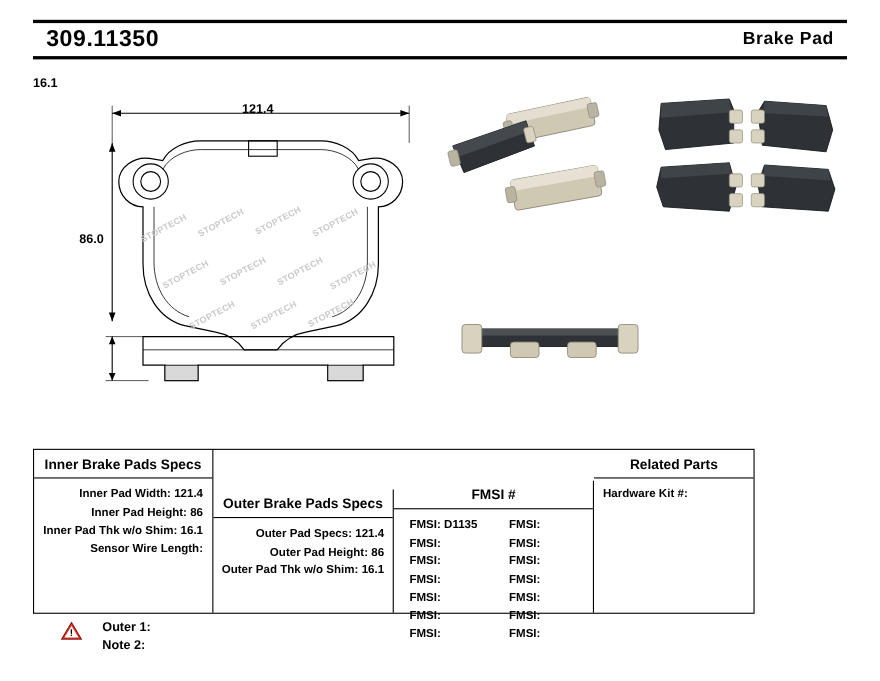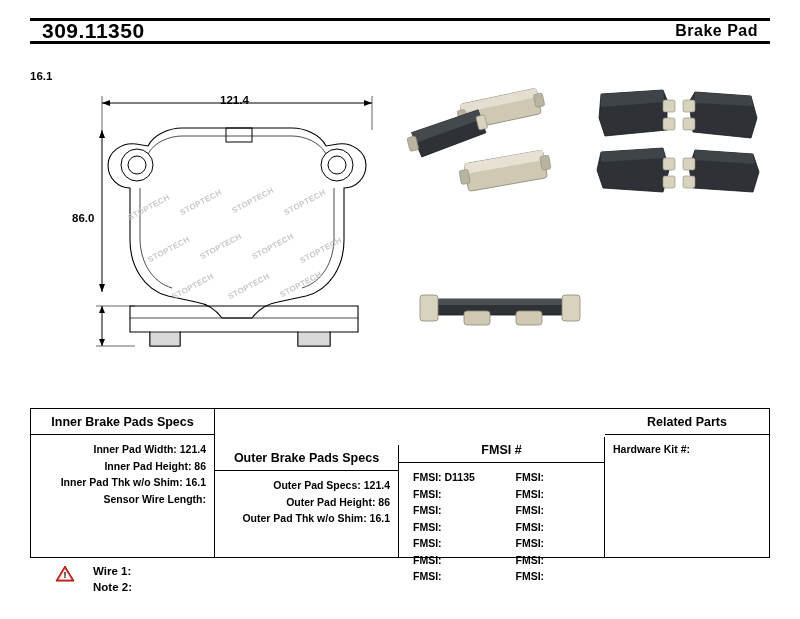--- a/index.html
+++ b/index.html
@@ -15,21 +15,21 @@
     position: relative;
     overflow: hidden;
   }
 
   
   .header {
     position: absolute;
     left: 30px;
     top: 18px;
     width: 740px;
-    height: 26px;
+    height: 36px;
     border-top: 3px solid #000;
     border-bottom: 3px solid #000;
     display: flex;
     align-items: center;
     justify-content: space-between;
     box-sizing: border-box;
   }
   .part-number {
     font-size: 21px;
     font-weight: bold;
@@ -77,21 +77,21 @@
     transform: rotate(-28deg);
     letter-spacing: 0.3px;
     user-select: none;
   }
 
   
   .spec-tables {
     position: absolute;
     left: 30px;
     top: 408px;
-    width: 740px;
+    width: 656px;
     height: 150px;
     border: 1.5px solid #000;
     box-sizing: border-box;
     display: flex;
   }
   .spec-col {
     box-sizing: border-box;
     border-right: 1.5px solid #000;
     position: relative;
   }
@@ -391,18 +391,18 @@
 
 <div class="notes">
   <div class="note-row" style="position:relative;">
     <span class="warn-icon">
       <svg width="20" height="17" viewBox="0 0 20 17">
         <polygon points="10,1 19,16 1,16" fill="#e8342a" stroke="#8c1b14" stroke-width="1"></polygon>
         <polygon points="10,4 16.4,14.6 3.6,14.6" fill="#ffffff" stroke="none"></polygon>
         <text x="10" y="13" font-family="Liberation Sans, sans-serif" font-size="9" font-weight="bold" fill="#000" text-anchor="middle">!</text>
       </svg>
     </span>
-    <span class="note-label">Wire 1:</span>
+    <span class="note-label">Outer 1:</span>
   </div>
   <div class="note-row">
     <span class="note-label">Note 2:</span>
   </div>
 </div>
 
 </body></html>

